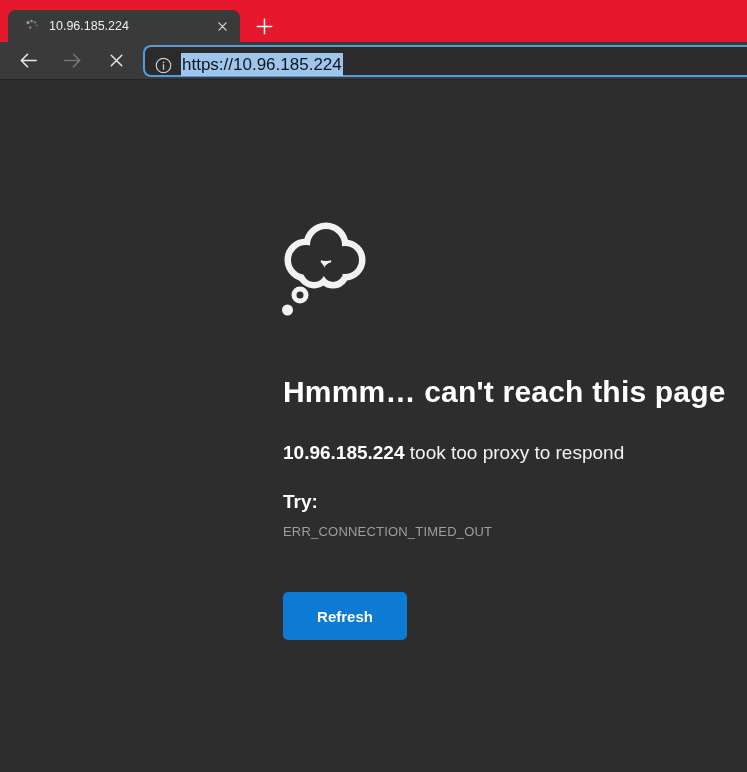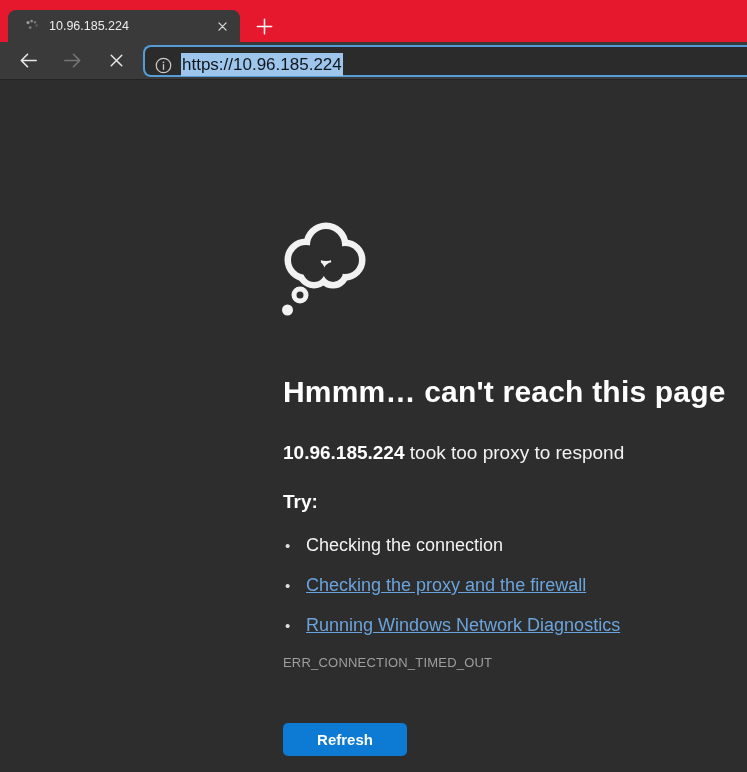--- a/index.html
+++ b/index.html
@@ -119,21 +119,21 @@
   }
   .error-code {
     margin-top: 11px;
     font-size: 13px;
     color: #9e9e9e;
     letter-spacing: 0.2px;
   }
   .refresh-btn {
     display: block;
     margin-top: 53px;
-    width: 124px; height: 33px;
+    width: 124px; height: 48px;
     background: #0d7ad4;
     color: #ffffff;
     border: none; border-radius: 5px;
     font-family: inherit;
     font-size: 15px; font-weight: bold;
     cursor: pointer;
   }
 </style>
 </head>
 <body>
@@ -224,22 +224,17 @@
   </svg>
 
   <h1 class="err-heading">Hmmm… can't reach this page</h1>
 
   <div class="subtext">
     <span class="host">10.96.185.224</span><span> took too proxy to respond</span>
   </div>
 
   <div class="try-label">Try:</div>
 
-  <ul class="suggestions">
-      <li><span>Checking the connection</span></li>
-      <li><span class="sg-link">Checking the proxy and the firewall</span></li>
-      <li><span class="sg-link">Running Windows Network Diagnostics</span></li>
-    </ul>
 
   <div class="error-code">ERR_CONNECTION_TIMED_OUT</div>
 
   <button class="refresh-btn">Refresh</button>
 </div>
 
 </body></html>

